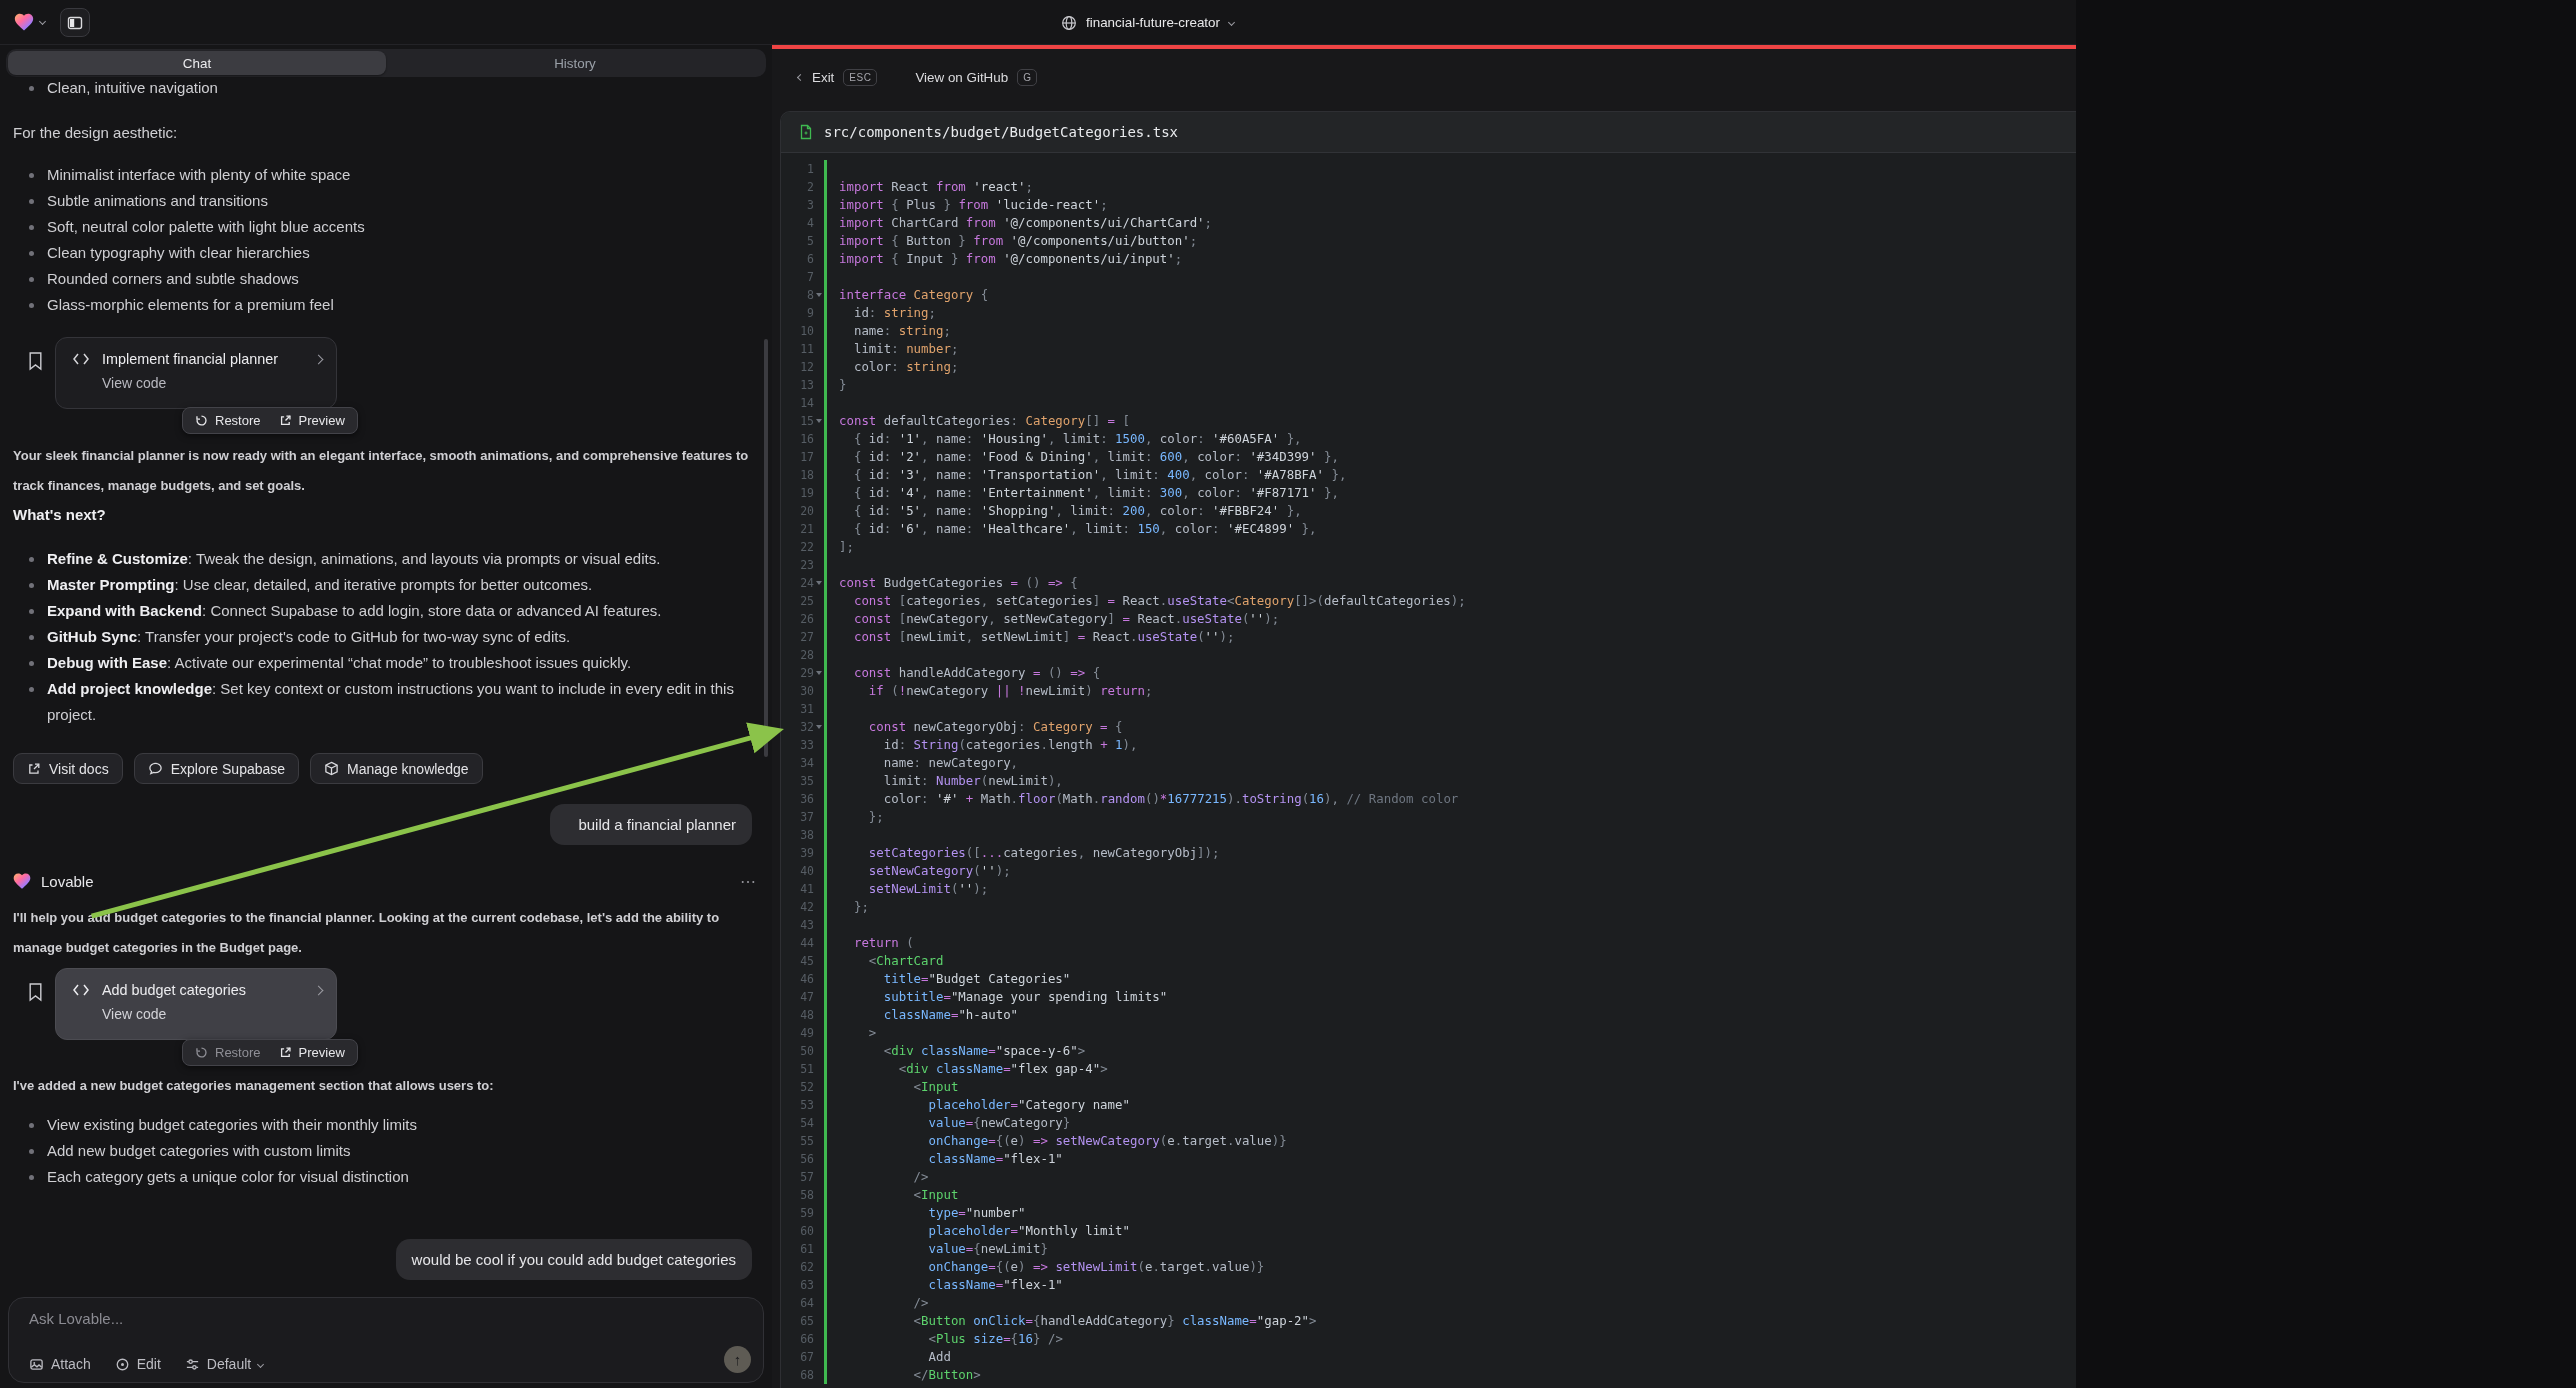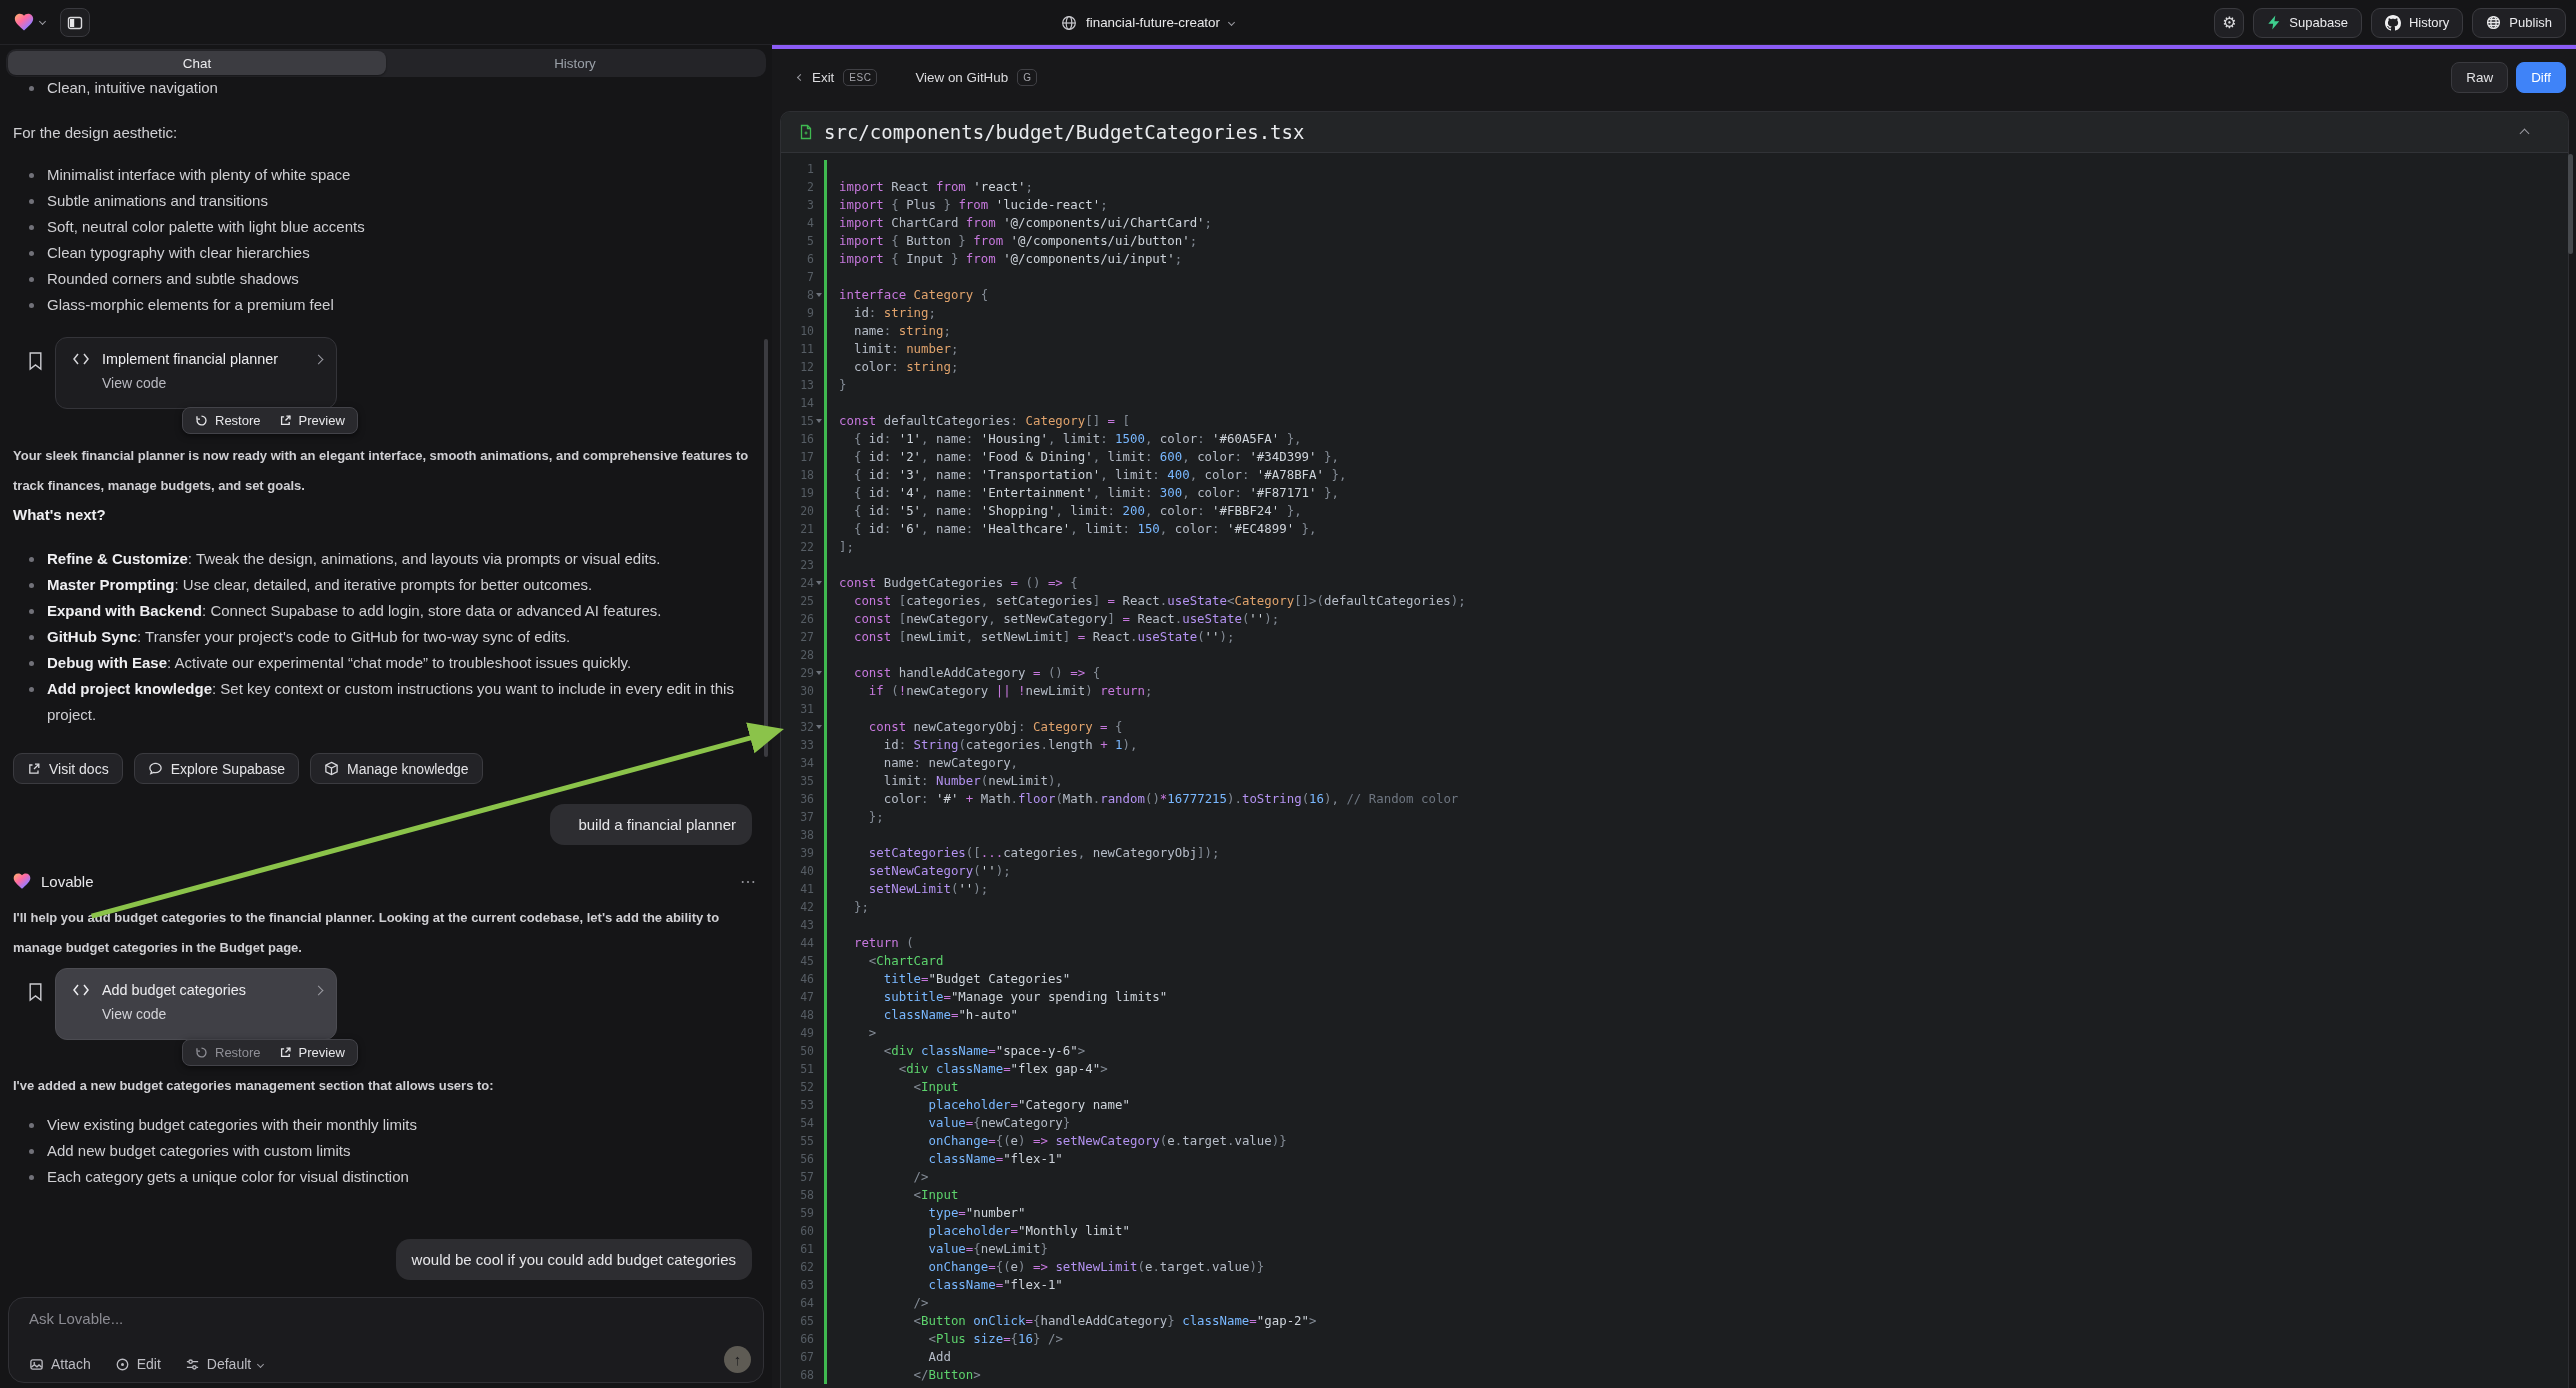--- a/index.html
+++ b/index.html
@@ -1,18 +1,18 @@
 <!DOCTYPE html>
 <html><head>
 <meta charset="utf-8">
 <style>
   * { margin:0; padding:0; box-sizing:border-box; }
   html,body { background:#0e0e10; }
   body { font-family:"Liberation Sans", sans-serif; }
-  #app { position:relative; width:2576px; height:1388px; background:#8b5cf6; overflow:hidden; color:#d6d6d8; }
+  #app { position:relative; width:2076px; height:1388px; background:#ef4444; overflow:hidden; color:#d6d6d8; }
 
   
   #topbar { position:absolute; left:0; top:0; width:2576px; height:45px; background:#151517; border-bottom:1px solid #232327; z-index:5; }
   .heart { position:absolute; left:13px; top:11px; width:22px; height:22px; }
   .logo-chev { position:absolute; left:40px; top:19px; }
   .icon-btn { position:absolute; display:flex; align-items:center; justify-content:center; background:#1e1e21; border:1px solid #39393e; border-radius:8px; cursor:pointer; }
   #sidebar-toggle { left:60px; top:8px; width:30px; height:29px; }
   .tb-center { position:absolute; left:1061px; top:0; height:45px; display:flex; align-items:center; gap:9px; }
   .tb-center .pname { font-size:13.4px; color:#e9e9eb; }
   .tb-right { position:absolute; right:10px; top:7px; height:31px; display:flex; gap:9px; align-items:center; }
@@ -87,21 +87,21 @@
   .sh-item { display:flex; align-items:center; gap:9px; font-size:13.4px; color:#dcdcdf; cursor:pointer; }
   .kbd { font-size:10px; color:#a6a6ad; border:1px solid #404045; border-radius:5px; padding:2px 5px; letter-spacing:0.5px; }
   .sh-gap { width:18px; }
   .sh-right { margin-left:auto; margin-right:10px; display:flex; gap:8px; }
   .mini-btn { height:31px; padding:0 14px; display:flex; align-items:center; border-radius:8px; font-size:13.4px; cursor:pointer; }
   .mini-btn.plain { background:#242428; border:1px solid #3a3a3f; color:#e3e3e6; }
   .mini-btn.blue { background:#3f83f8; color:#ffffff; border:1px solid #3f83f8; }
 
   #code-card { position:absolute; left:8px; right:7px; top:62px; bottom:0; background:#1c1e20; border:1px solid #2e2f33; border-bottom:none; border-radius:10px 10px 0 0; overflow:hidden; }
   #file-header { position:relative; height:41px; background:#232527; border-bottom:1px solid #313337; display:flex; align-items:center; padding-left:18px; gap:11px; cursor:pointer; }
-  #file-path { font-family:"DejaVu Sans Mono", monospace; font-size:19px; color:#e9ebee; }
+  #file-path { font-family:"DejaVu Sans Mono", monospace; font-size:14px; color:#e9ebee; }
   #collapse-chev { position:absolute; right:40px; top:18px; }
 
   #code-body { position:absolute; left:0; right:0; top:41px; bottom:0; padding-top:7px; font-family:"DejaVu Sans Mono", monospace; font-size:12.4px; }
   .cl { display:flex; height:18px; line-height:18px; }
   .ln { flex:0 0 33px; text-align:right; color:#565d64; font-size:11.5px; }
   .caret-slot { flex:0 0 10px; position:relative; }
   .caret-slot.fold::after { content:""; position:absolute; left:2px; top:7px; width:0; height:0; border-left:3.5px solid transparent; border-right:3.5px solid transparent; border-top:4.5px solid #6e747c; }
   .gbar { flex:0 0 3px; background:#3fb950; }
   .lc { white-space:pre; padding-left:12px; }
 

